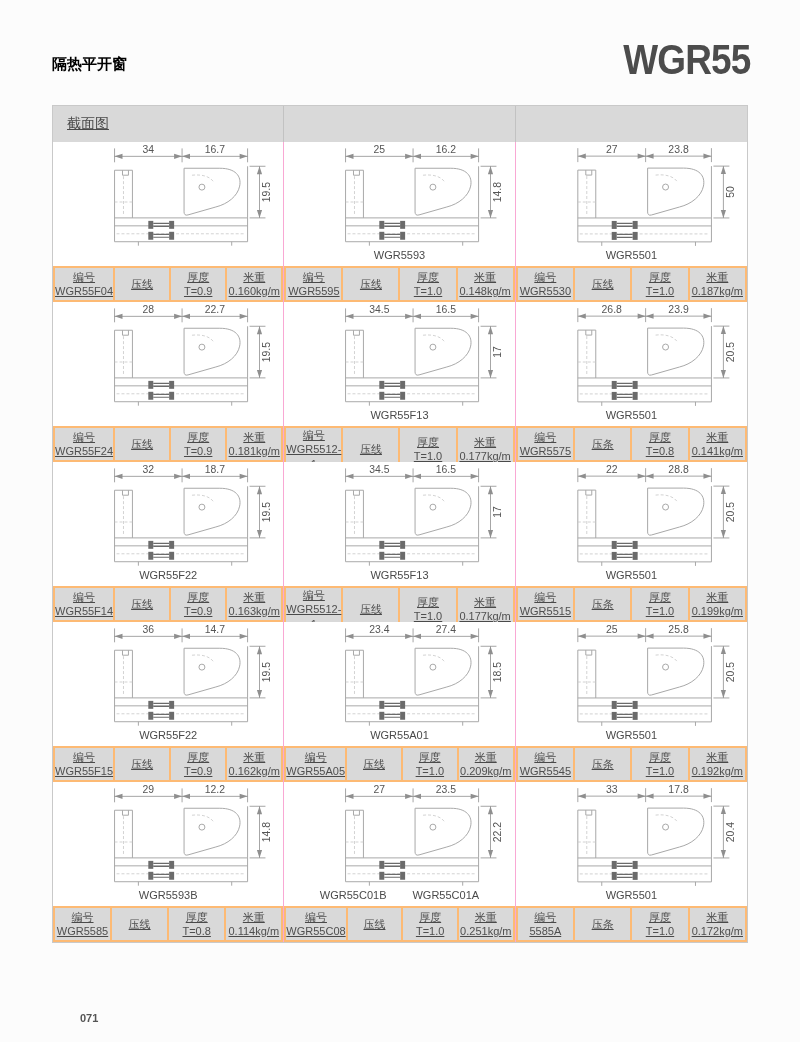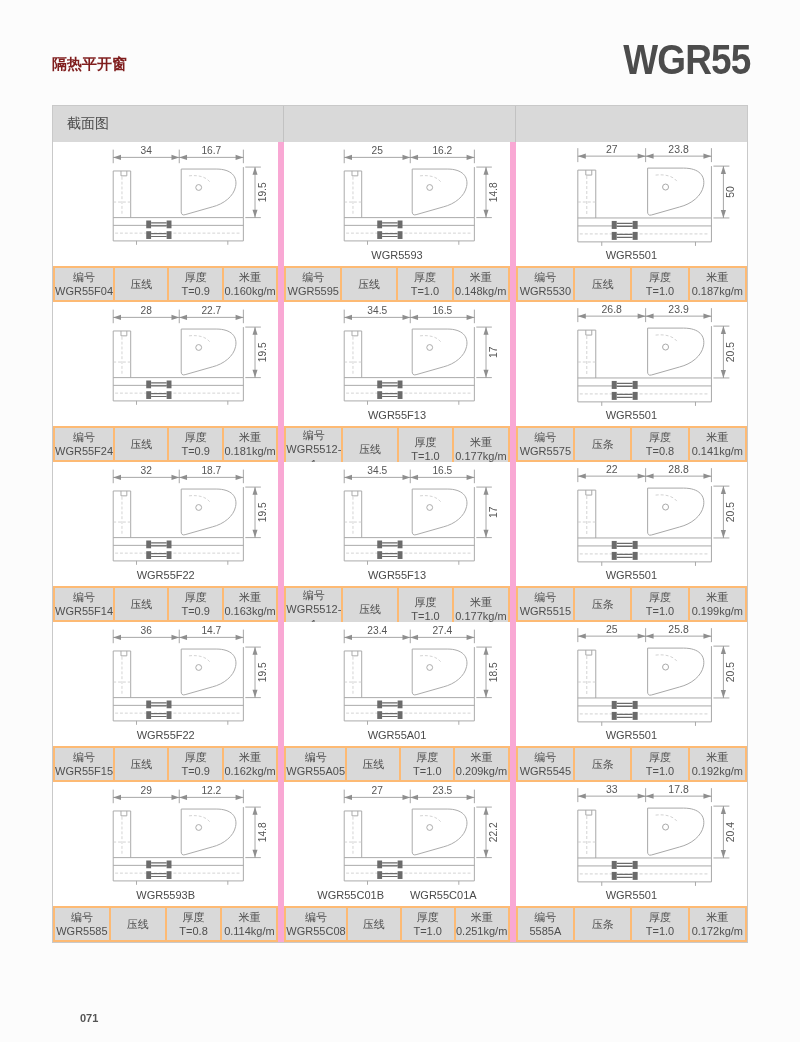--- a/index.html
+++ b/index.html
@@ -8,38 +8,38 @@
     background: #fcfcfc;
     font-family: "Liberation Sans", sans-serif;
     color: #4a4a4a;
     position: relative;
     overflow: hidden;
   }
   .page-header {
     position: absolute; top: 40px; left: 52px; right: 50px;
     display: flex; justify-content: space-between; align-items: flex-end;
   }
-  .doc-title { font-size: 15px; font-weight: bold; color: #7f1d1d; padding-bottom: 6px; }
+  .doc-title { font-size: 15px; font-weight: bold; color: #000000; padding-bottom: 6px; }
   .model-code {
     font-size: 42px; font-weight: bold; color: #4c4c4c; line-height: 0.95;
     letter-spacing: -1px; display: inline-block; transform: scaleX(.88); transform-origin: right bottom;
   }
   .section-table {
     position: absolute; top: 105px; left: 52px; width: 696px;
-    border: 1px solid #c9c9c9; background: #fff;
+    border: 1px solid #c9c9c9; background: #fff; text-decoration: underline;
   }
   .thead { display: grid; grid-template-columns: repeat(3, 1fr); height: 36px; }
   .thead > div {
     background: #d9d9d9; display: flex; align-items: center;
     padding-left: 14px; font-size: 14px; color: #4a4a4a;
   }
   .thead > div:not(:last-child) { border-right: 1px solid #c2c2c2; }
   .grid { display: grid; grid-template-columns: repeat(3, 1fr); }
   .cell { width: 100%; }
-  .cell:not(:nth-child(3n)) { border-right: 6px solid #f9a8d4; }
+  .cell:not(:nth-child(3n)) { border-right: 1px solid #f9a8d4; }
   .drawing { height: 124px; position: relative; background: #fff; }
   .drawing svg { width: 100%; height: 100%; display: block; }
   .dimline { stroke: #8f8f8f; stroke-width: 0.8; fill: none; }
   .dimarrow { fill: #8f8f8f; stroke: none; }
   .dimtext { font-size: 10.5px; fill: #555; font-family: "Liberation Sans", sans-serif; }
   .profile { stroke: #a8a8a8; stroke-width: 1; fill: none; }
   .ghost { stroke: #c7c7c7; stroke-width: 0.8; fill: none; stroke-dasharray: 3 2; }
   .tbreak { fill: #6b6b6b; stroke: none; }
   .tbreak-bar { stroke: #6b6b6b; stroke-width: 1.2; fill: none; }
   .part-labels {

